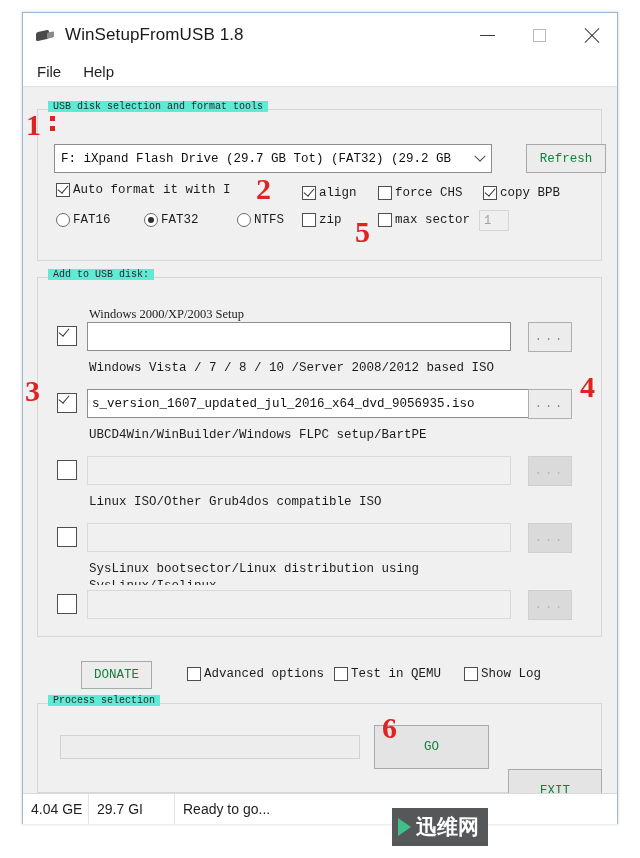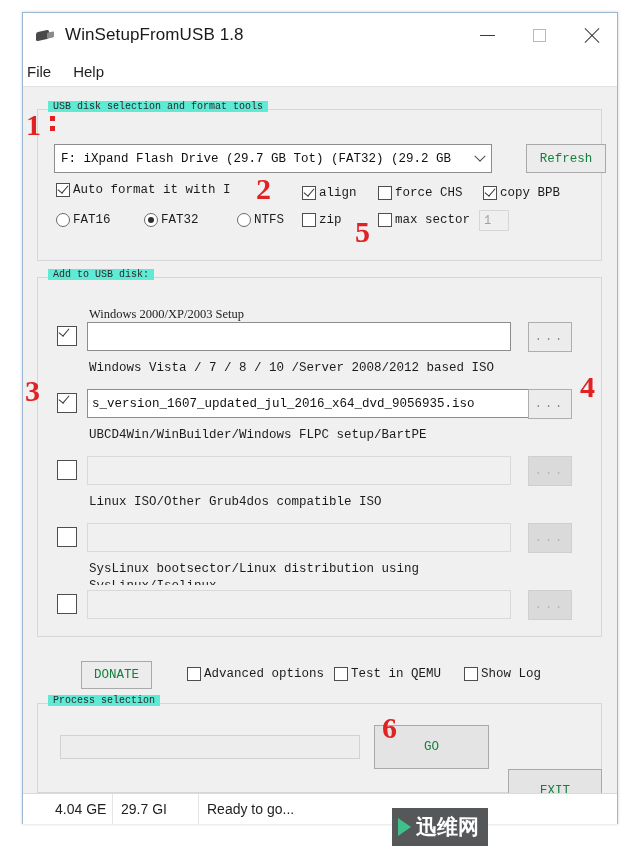--- a/index.html
+++ b/index.html
@@ -88,21 +88,21 @@
   }
   .glyph-close:before { transform: rotate(45deg); }
   .glyph-close:after  { transform: rotate(-45deg); }
 
   
   .menubar {
     height: 30px;
     background: #ffffff;
     display: flex;
     align-items: center;
-    padding-left: 4px;
+    padding-left: 14px;
     border-bottom: 1px solid #e3e3e3;
   }
   .menu-item {
     font-size: 15px;
     color: #1f1f1f;
     margin-right: 22px;
     font-family: "Liberation Sans", sans-serif;
   }
 
   
@@ -506,21 +506,21 @@
       <div class="group" style="left:14px; top:616px; width:565px; height:90px;">
         <div class="group-label">Process selection</div>
       </div>
 
       <div class="progress" style="left:37px; top:648px; width:300px; height:24px;"></div>
 
       <div class="btn" style="left:351px; top:638px; width:115px; height:44px;">GO</div>
       <div class="btn" style="left:485px; top:638px; width:94px; height:44px;margin-top:44px;">EXIT</div>
 
       <div class="statusbar">
-        <div class="status-cell" style="width:66px;margin-left:24px;">4.04 GE</div>
+        <div class="status-cell" style="width:66px;">4.04 GE</div>
         <div class="status-cell" style="width:86px;">29.7 GI</div>
         <div class="status-cell" style="flex:1; border-right:none;">Ready to go...</div>
       </div>
 
     </div>
   </div>
 
   <div class="anno" style="left:26px; top:110px;">1</div>
   <div class="anno-colon" style="left:50px; top:116px;">
       <i></i>

